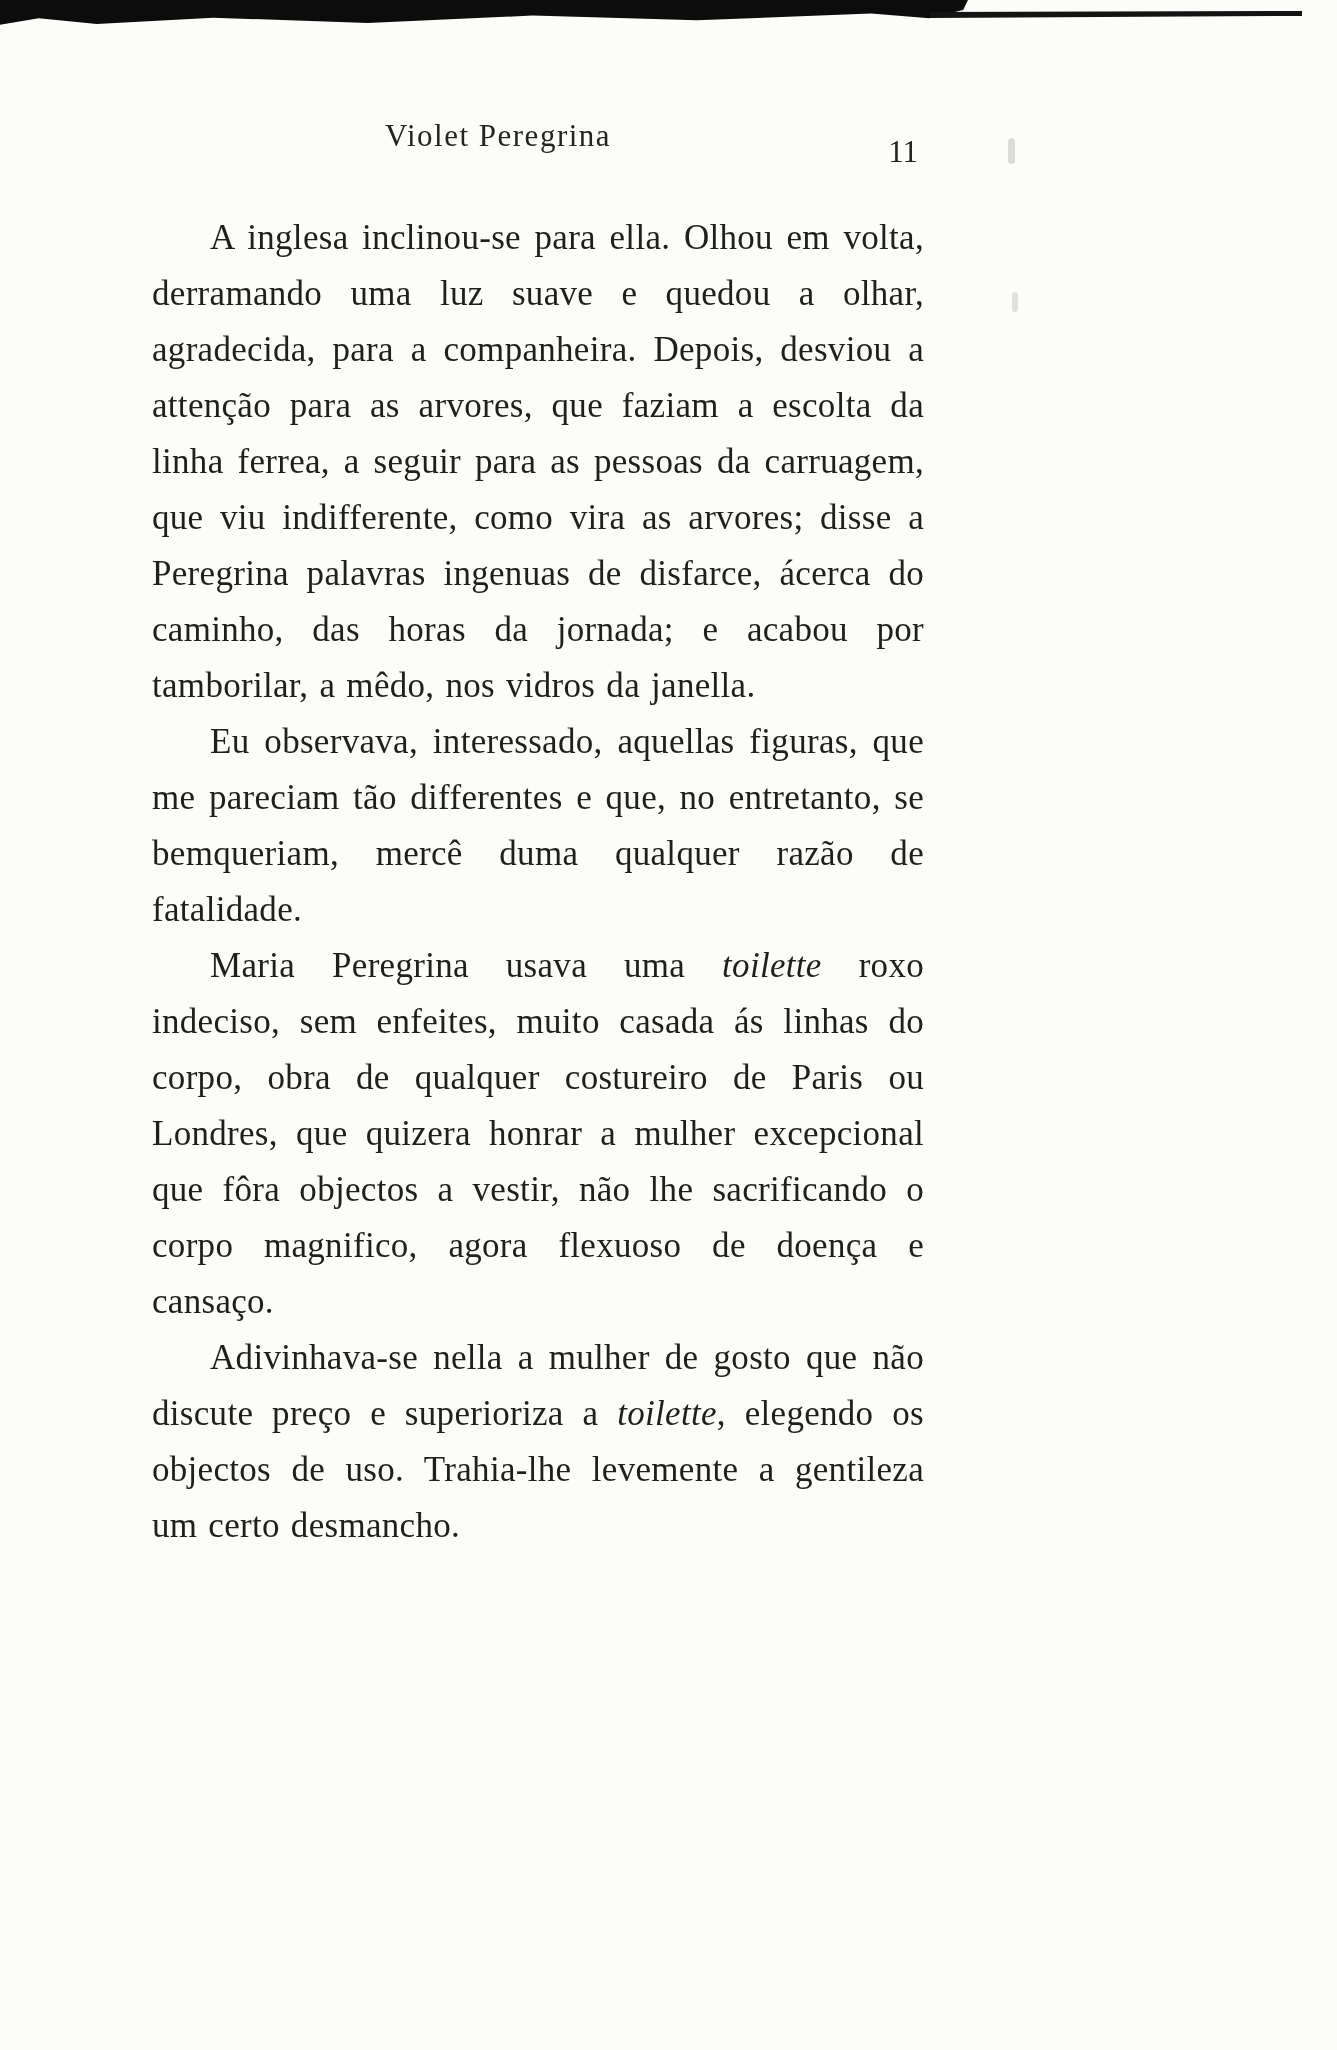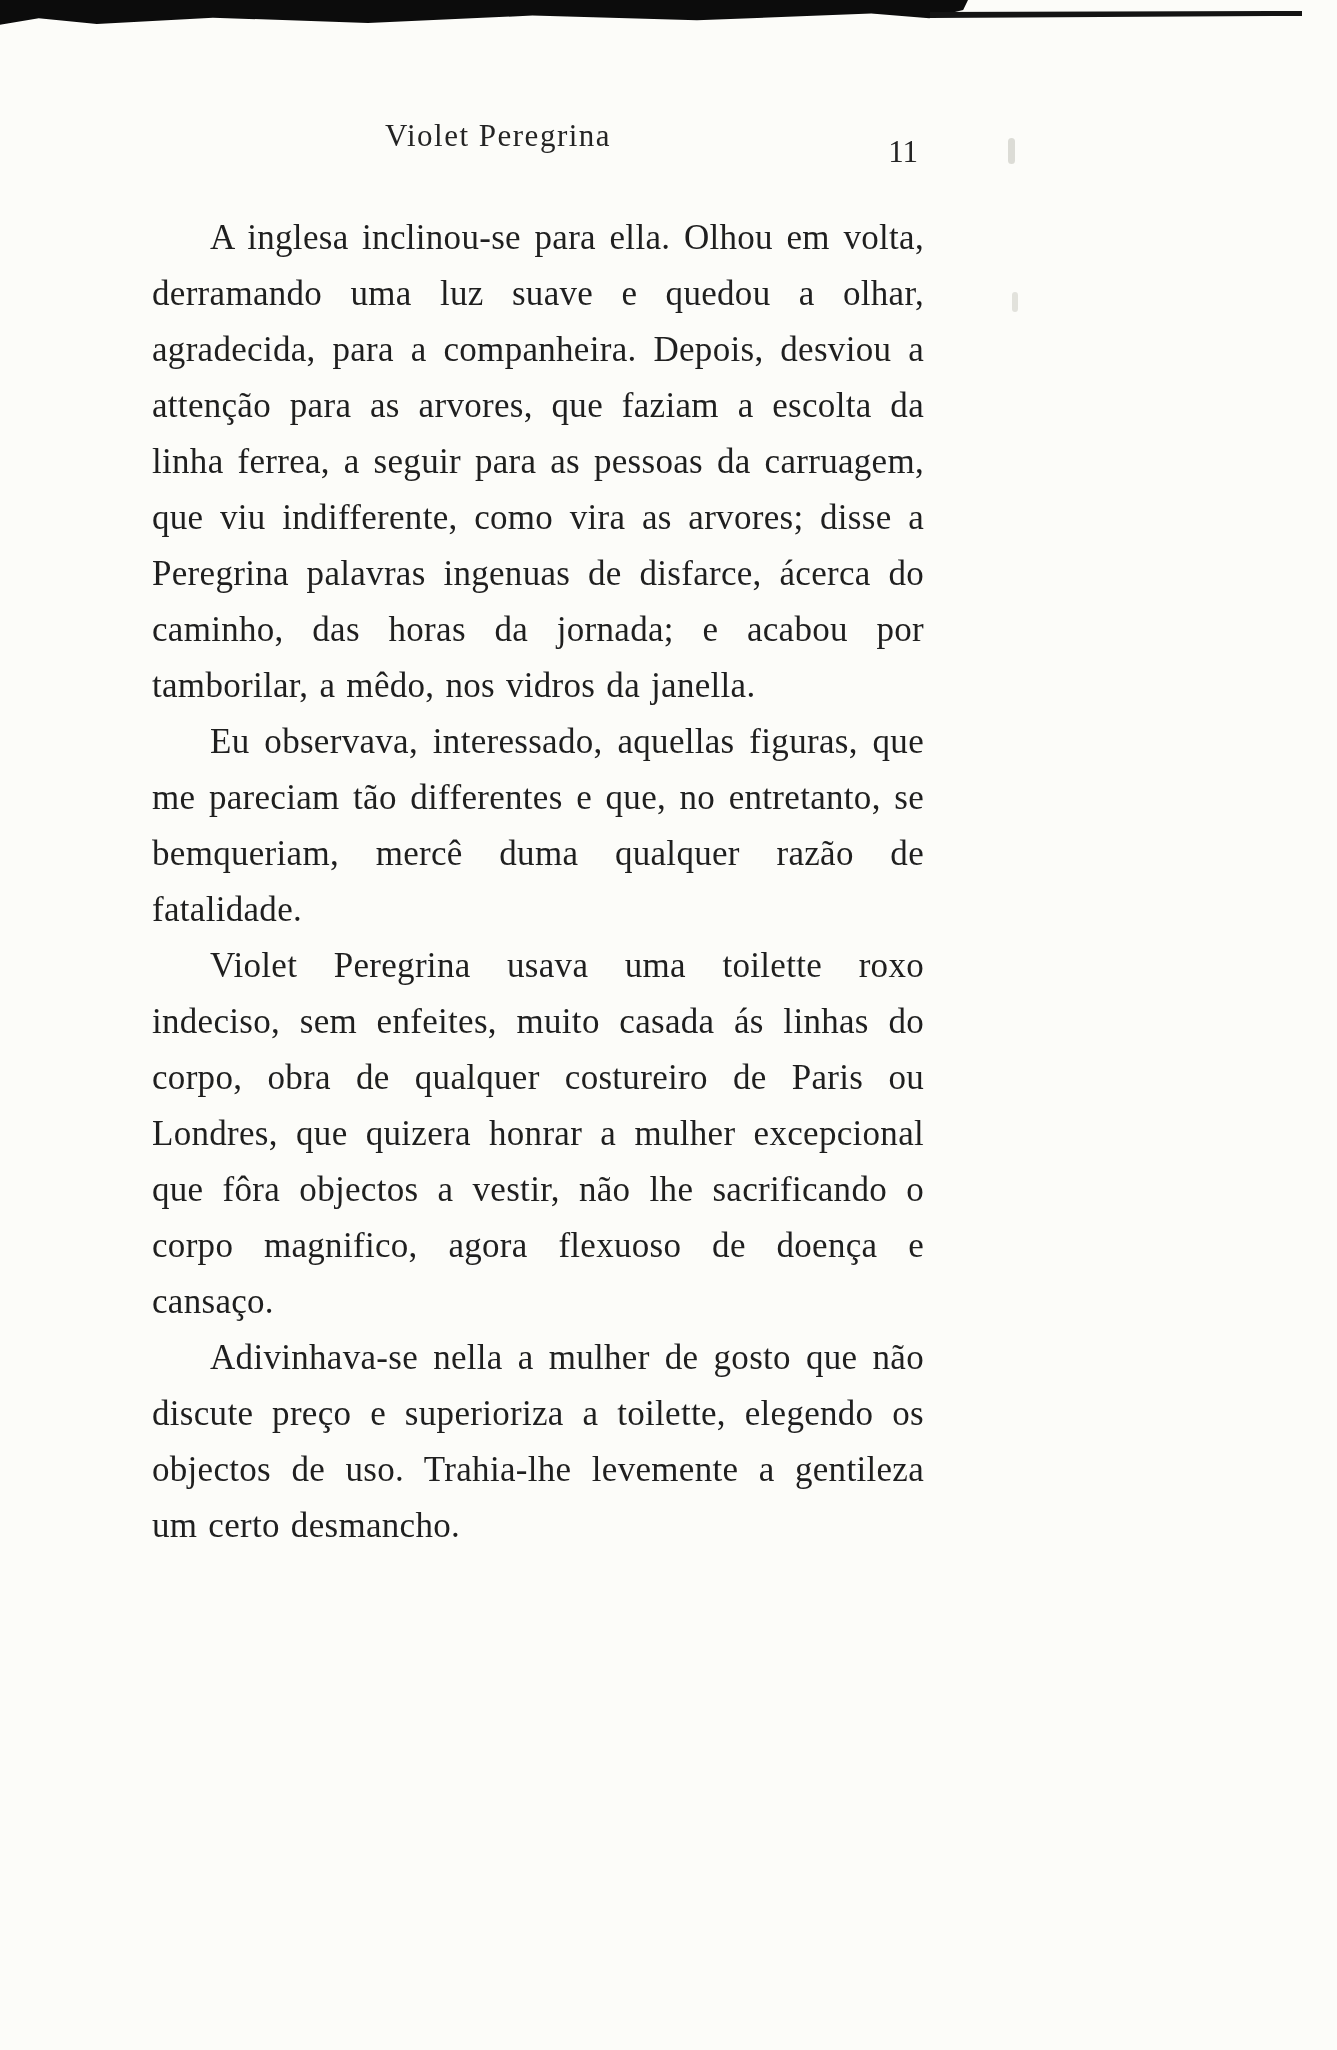--- a/index.html
+++ b/index.html
@@ -91,20 +91,21 @@
   .text-block p {
     margin: 0;
     font-size: 35px;
     line-height: 56px;
     text-align: justify;
     text-indent: 58px;
     letter-spacing: 0.3px;
     word-spacing: 2px;
   }
   .text-block .italic {
+    font-style: italic;
     margin-top: 41px;
   }
 </style>
 </head>
 <body>
 
 <div class="topbar"></div>
 <div class="topline"></div>
 <div class="scan-noise-1"></div>
 <div class="scan-noise-2"></div>
@@ -112,17 +113,17 @@
 <div class="page-column">
 
   <div class="running-head">
     <div class="title">Violet Peregrina</div>
     <div class="page-number">11</div>
   </div>
 
   <div class="text-block">
       <p><span>A inglesa inclinou-se para ella. Olhou em volta, derramando uma luz suave e quedou a olhar, agradecida, para a companheira. Depois, desviou a attenção para as arvores, que faziam a escolta da linha ferrea, a seguir para as pessoas da carruagem, que viu indifferente, como vira as arvores; disse a Peregrina palavras ingenuas de disfarce, ácerca do caminho, das horas da jornada; e acabou por tamborilar, a mêdo, nos vidros da janella.</span></p>
       <p><span>Eu observava, interessado, aquellas figuras, que me pareciam tão differentes e que, no entretanto, se bemqueriam, mercê duma qualquer razão de fatalidade.</span></p>
-      <p><span>Violet Peregrina usava uma </span><span class="italic">toilette</span><span> roxo indeciso, sem enfeites, muito casada ás linhas do corpo, obra de qualquer costureiro de Paris ou Londres, que quizera honrar a mulher excepcional que fôra objectos a vestir, não lhe sacrificando o corpo magnifico, agora flexuoso de doença e cansaço.</span></p>
+      <p><span>Maria Peregrina usava uma </span><span class="italic">toilette</span><span> roxo indeciso, sem enfeites, muito casada ás linhas do corpo, obra de qualquer costureiro de Paris ou Londres, que quizera honrar a mulher excepcional que fôra objectos a vestir, não lhe sacrificando o corpo magnifico, agora flexuoso de doença e cansaço.</span></p>
       <p><span>Adivinhava-se nella a mulher de gosto que não discute preço e superioriza a </span><span class="italic">toilette</span><span>, elegendo os objectos de uso. Trahia-lhe levemente a gentileza um certo desmancho.</span></p>
     </div>
 
 </div>
 
 </body></html>

